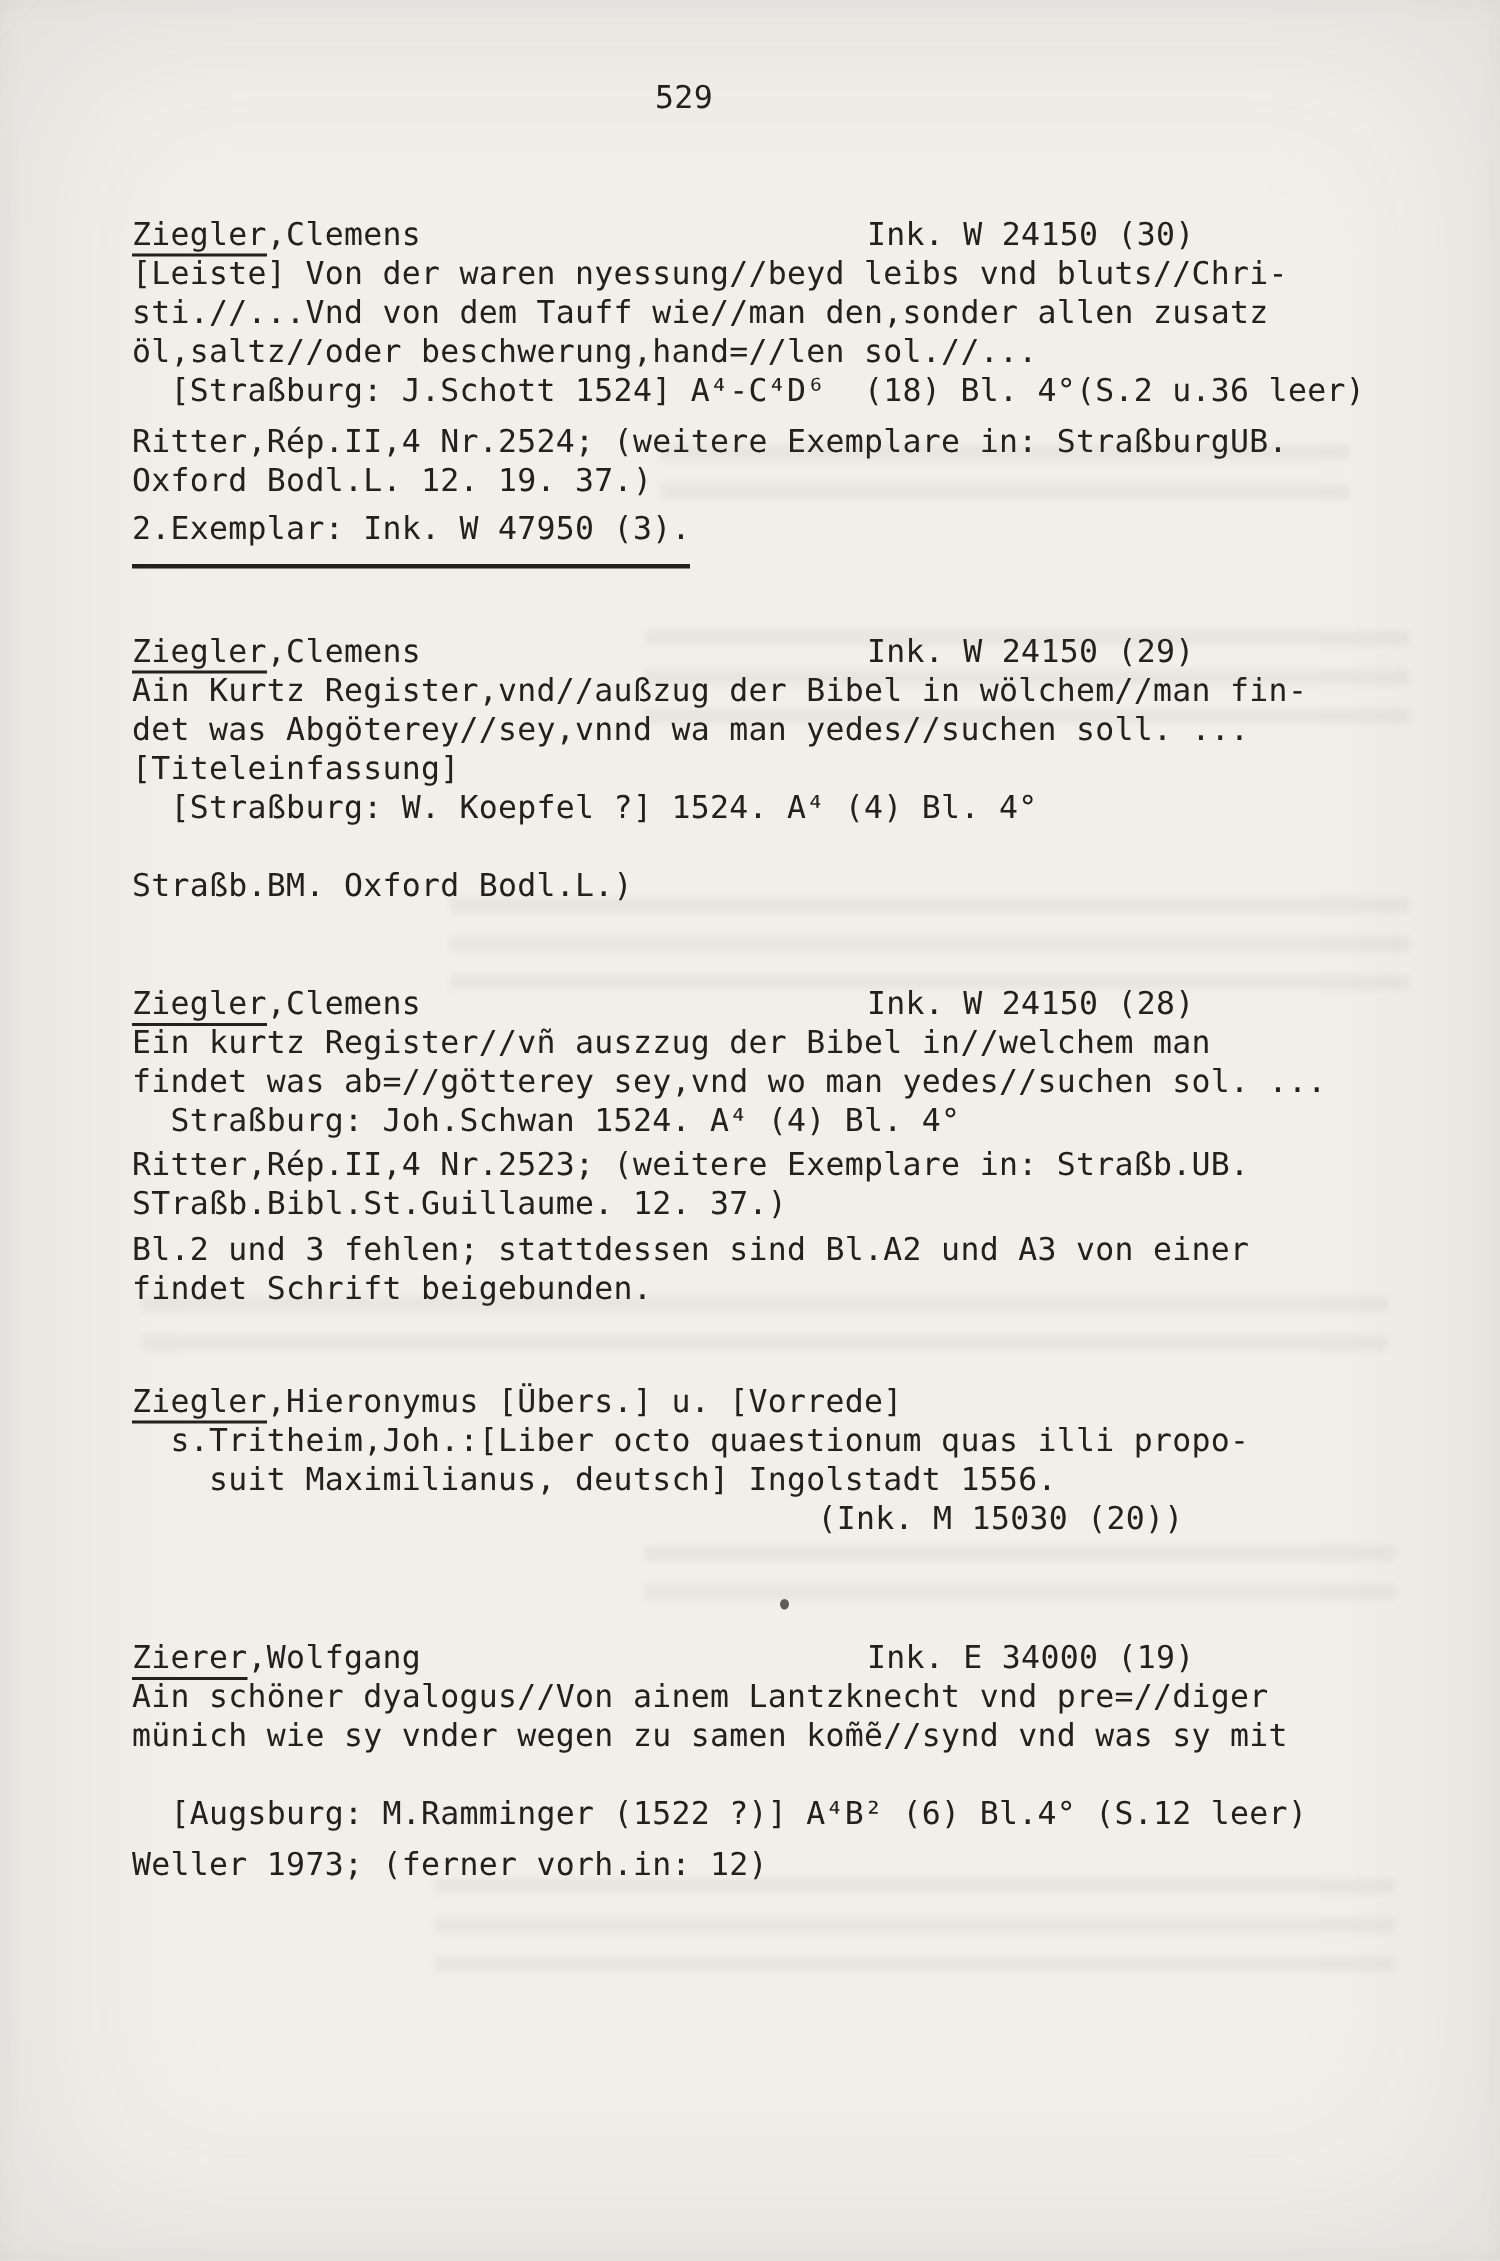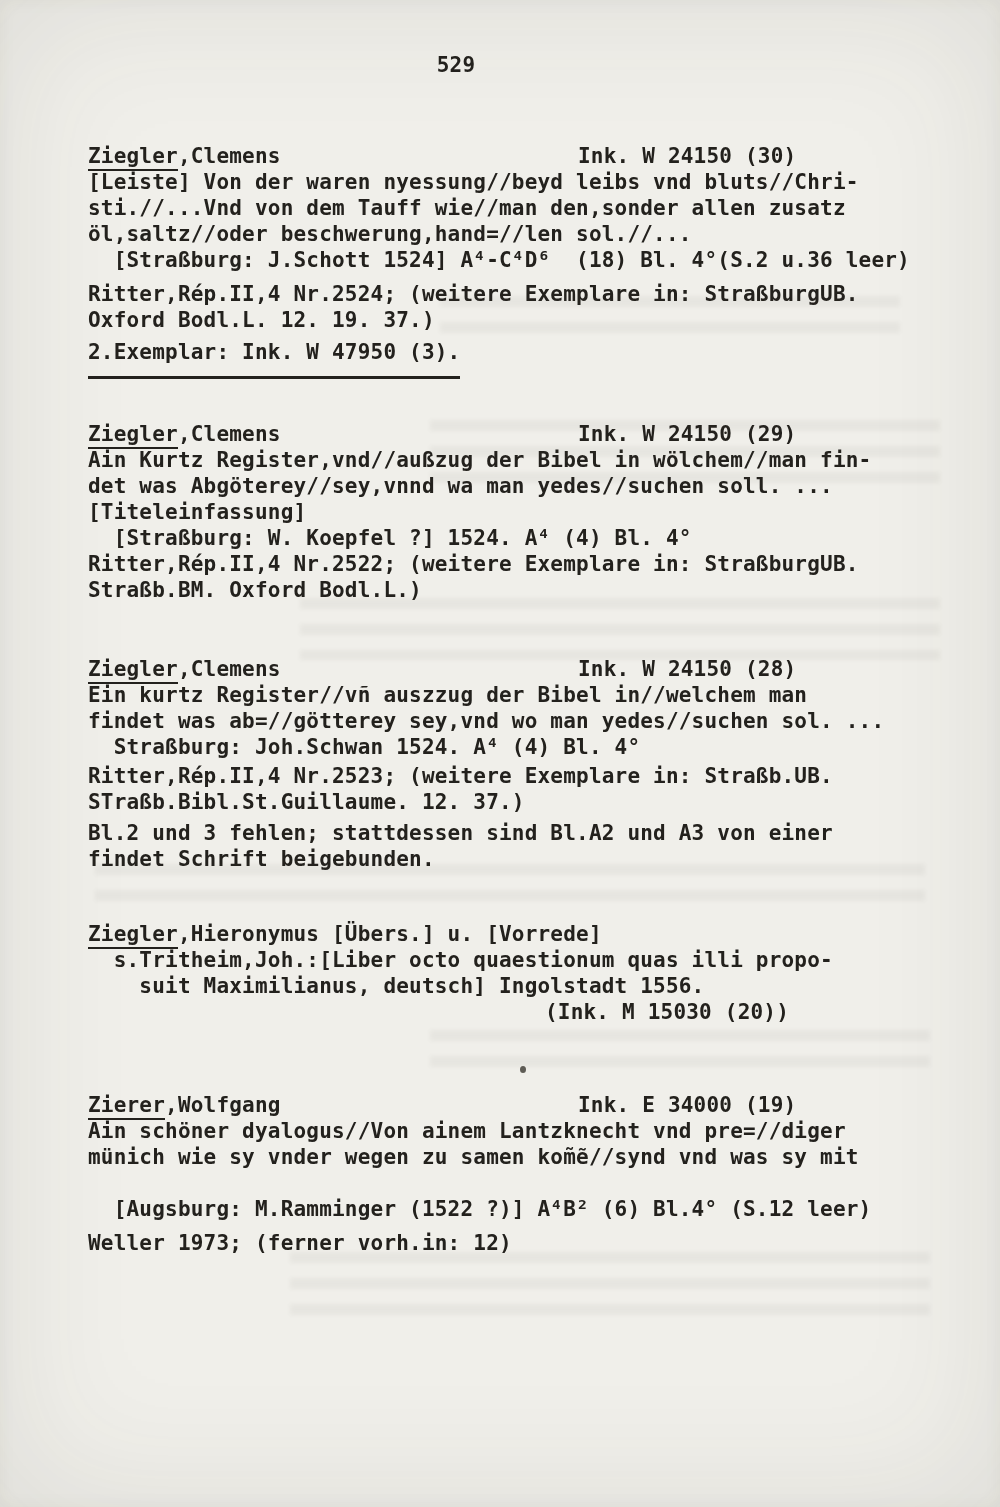--- a/index.html
+++ b/index.html
@@ -7,21 +7,21 @@
     padding: 0;
     background: #e7e5df;
   }
   .page {
     position: relative;
     width: 1000px;
     height: 1507px;
     background: #f0efea;
     box-shadow: inset 0 0 140px rgba(60,55,45,0.10), inset 0 0 18px rgba(60,55,45,0.05);
     font-family: "DejaVu Sans Mono", "Liberation Mono", monospace;
-    font-weight: 700;
+    font-weight: 400;
     font-size: 21px;
     color: #23211d;
     overflow: hidden;
   }
   .ln {
     position: absolute;
     left: 88px;
     white-space: pre;
     line-height: 26px;
     letter-spacing: 0.2px;
@@ -79,21 +79,20 @@
   <div class="ln" style="top:247px">  [Straßburg: J.Schott 1524] A⁴-C⁴D⁶  (18) Bl. 4°(S.2 u.36 leer)</div>
   <div class="ln" style="top:281px">Ritter,Rép.II,4 Nr.2524; (weitere Exemplare in: StraßburgUB.</div>
   <div class="ln" style="top:307px">Oxford Bodl.L. 12. 19. 37.)</div>
   <div class="ln" style="top:339px"><span class="exu">2.Exemplar: Ink. W 47950 (3).</span></div>
 
   <div class="ln" style="top:421px"><span class="u">Ziegler</span><span>,Clemens</span><span class="ref">Ink. W 24150 (29)</span></div>
   <div class="ln" style="top:447px">Ain Kurtz Register,vnd//außzug der Bibel in wölchem//man fin-</div>
   <div class="ln" style="top:473px">det was Abgöterey//sey,vnnd wa man yedes//suchen soll. ...</div>
   <div class="ln" style="top:499px">[Titeleinfassung]</div>
   <div class="ln" style="top:525px">  [Straßburg: W. Koepfel ?] 1524. A⁴ (4) Bl. 4°</div>
-  <div class="ln" style="top:551px">Ritter,Rép.II,4 Nr.2522; (weitere Exemplare in: StraßburgUB.</div>
   <div class="ln" style="top:577px">Straßb.BM. Oxford Bodl.L.)</div>
 
   <div class="ln" style="top:656px"><span class="u">Ziegler</span><span>,Clemens</span><span class="ref">Ink. W 24150 (28)</span></div>
   <div class="ln" style="top:682px">Ein kurtz Register//vñ auszzug der Bibel in//welchem man</div>
   <div class="ln" style="top:708px">findet was ab=//götterey sey,vnd wo man yedes//suchen sol. ...</div>
   <div class="ln" style="top:734px">  Straßburg: Joh.Schwan 1524. A⁴ (4) Bl. 4°</div>
   <div class="ln" style="top:763px">Ritter,Rép.II,4 Nr.2523; (weitere Exemplare in: Straßb.UB.</div>
   <div class="ln" style="top:789px">STraßb.Bibl.St.Guillaume. 12. 37.)</div>
   <div class="ln" style="top:820px">Bl.2 und 3 fehlen; stattdessen sind Bl.A2 und A3 von einer</div>
   <div class="ln" style="top:846px">findet Schrift beigebunden.</div>

